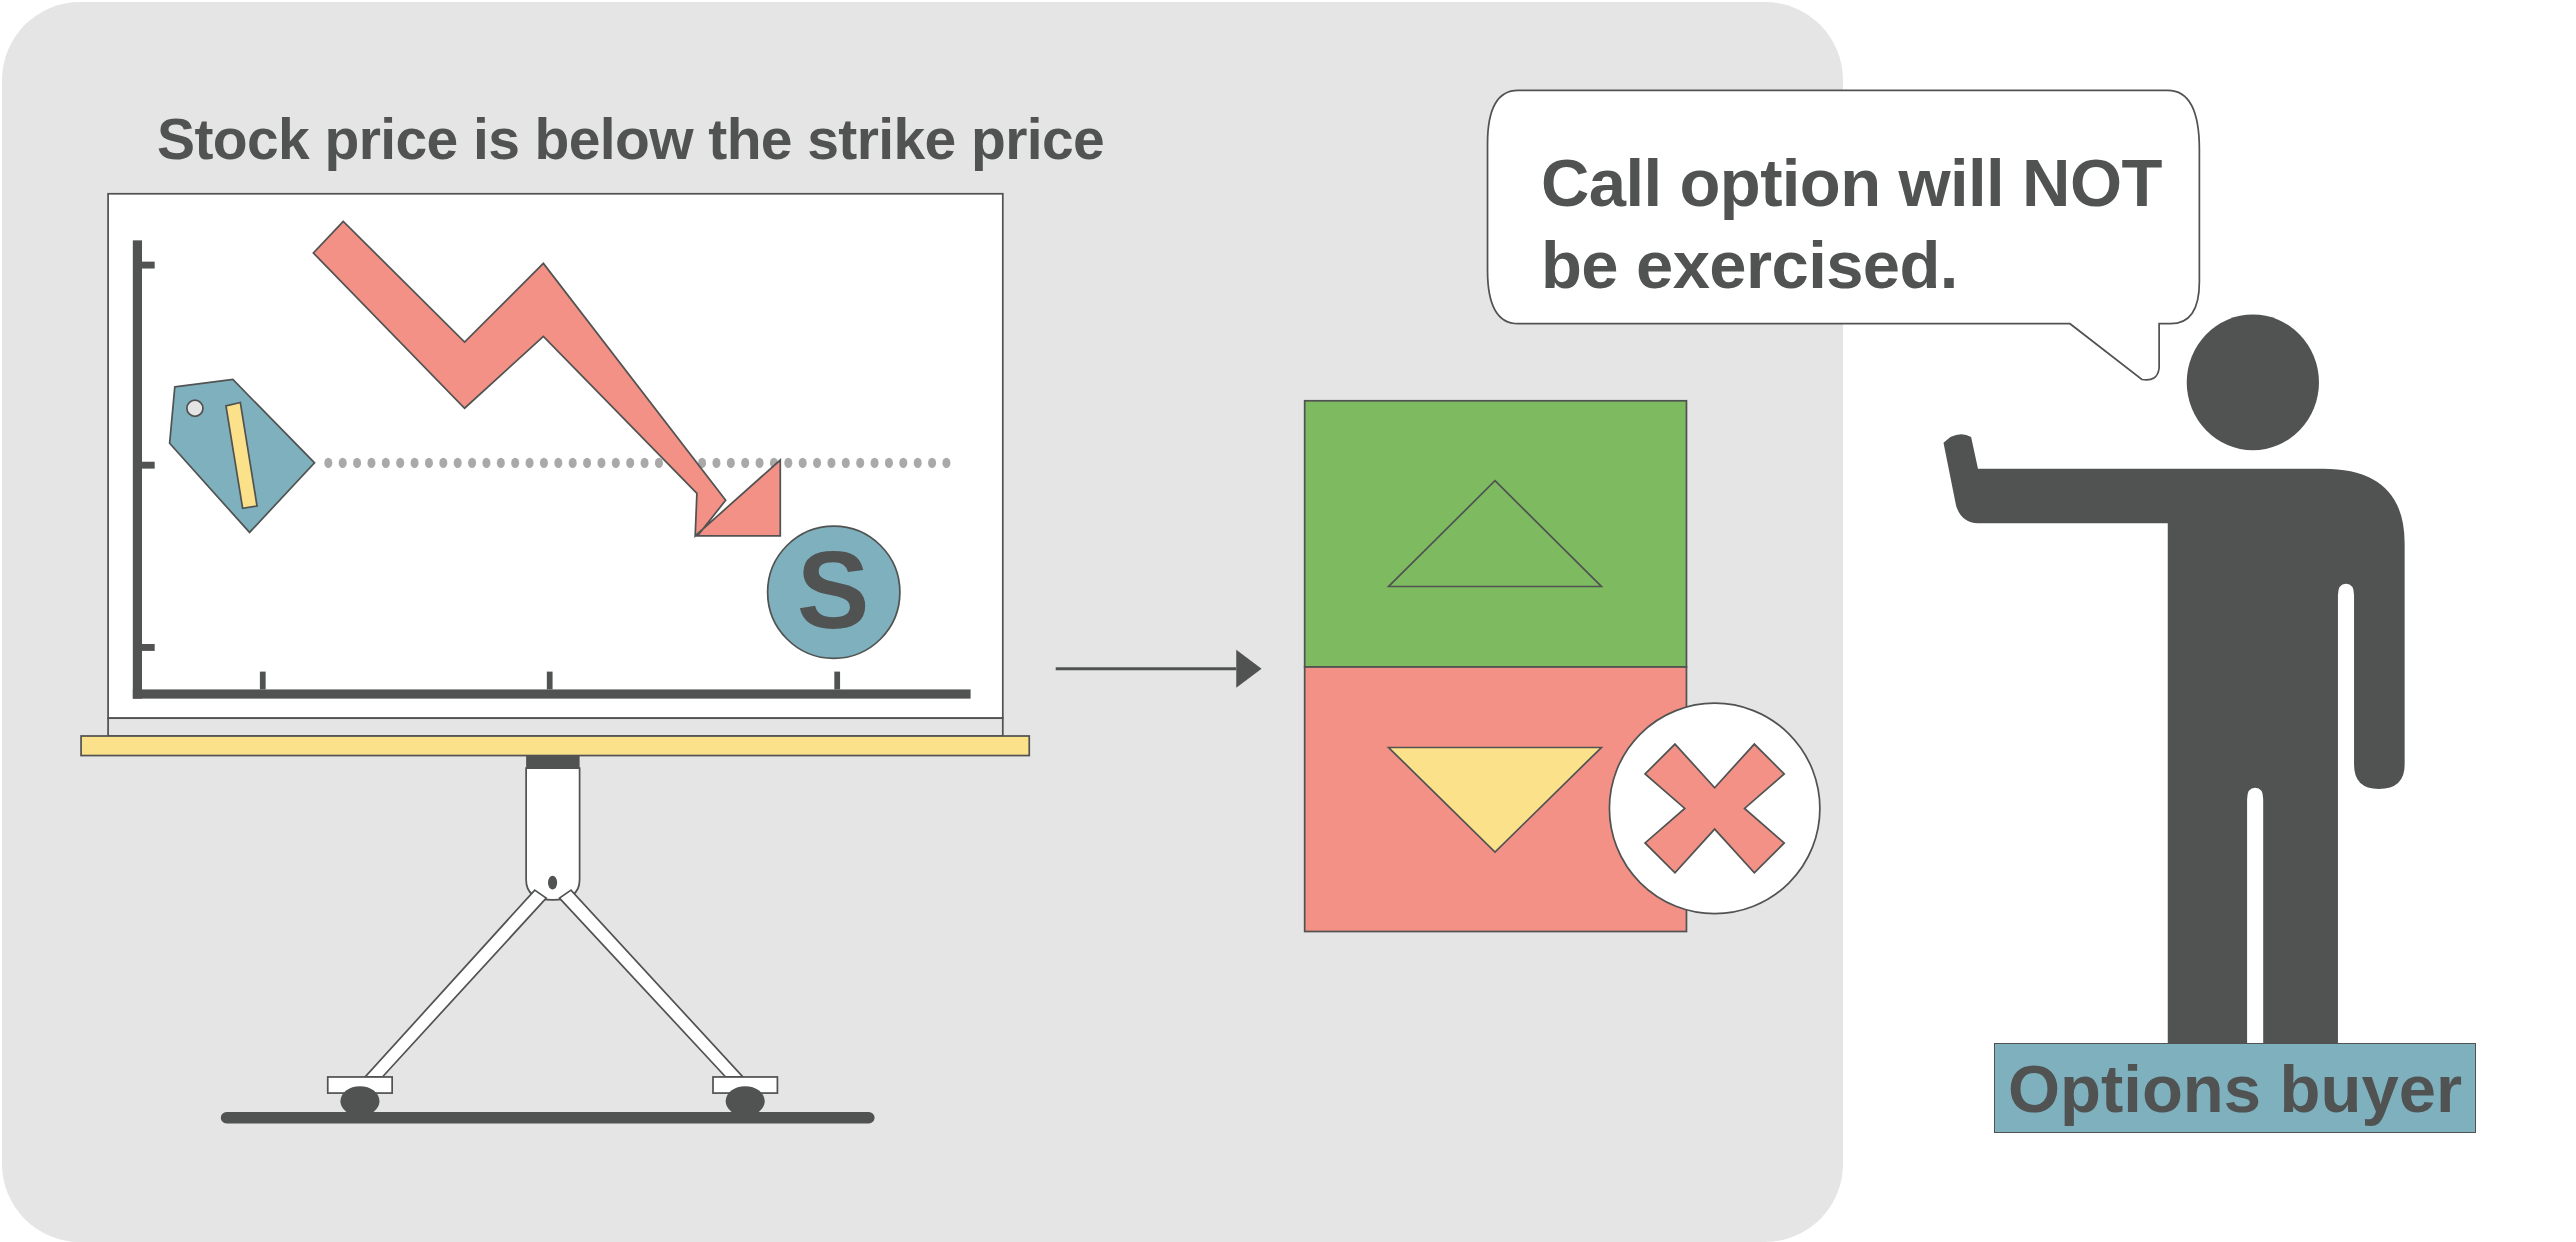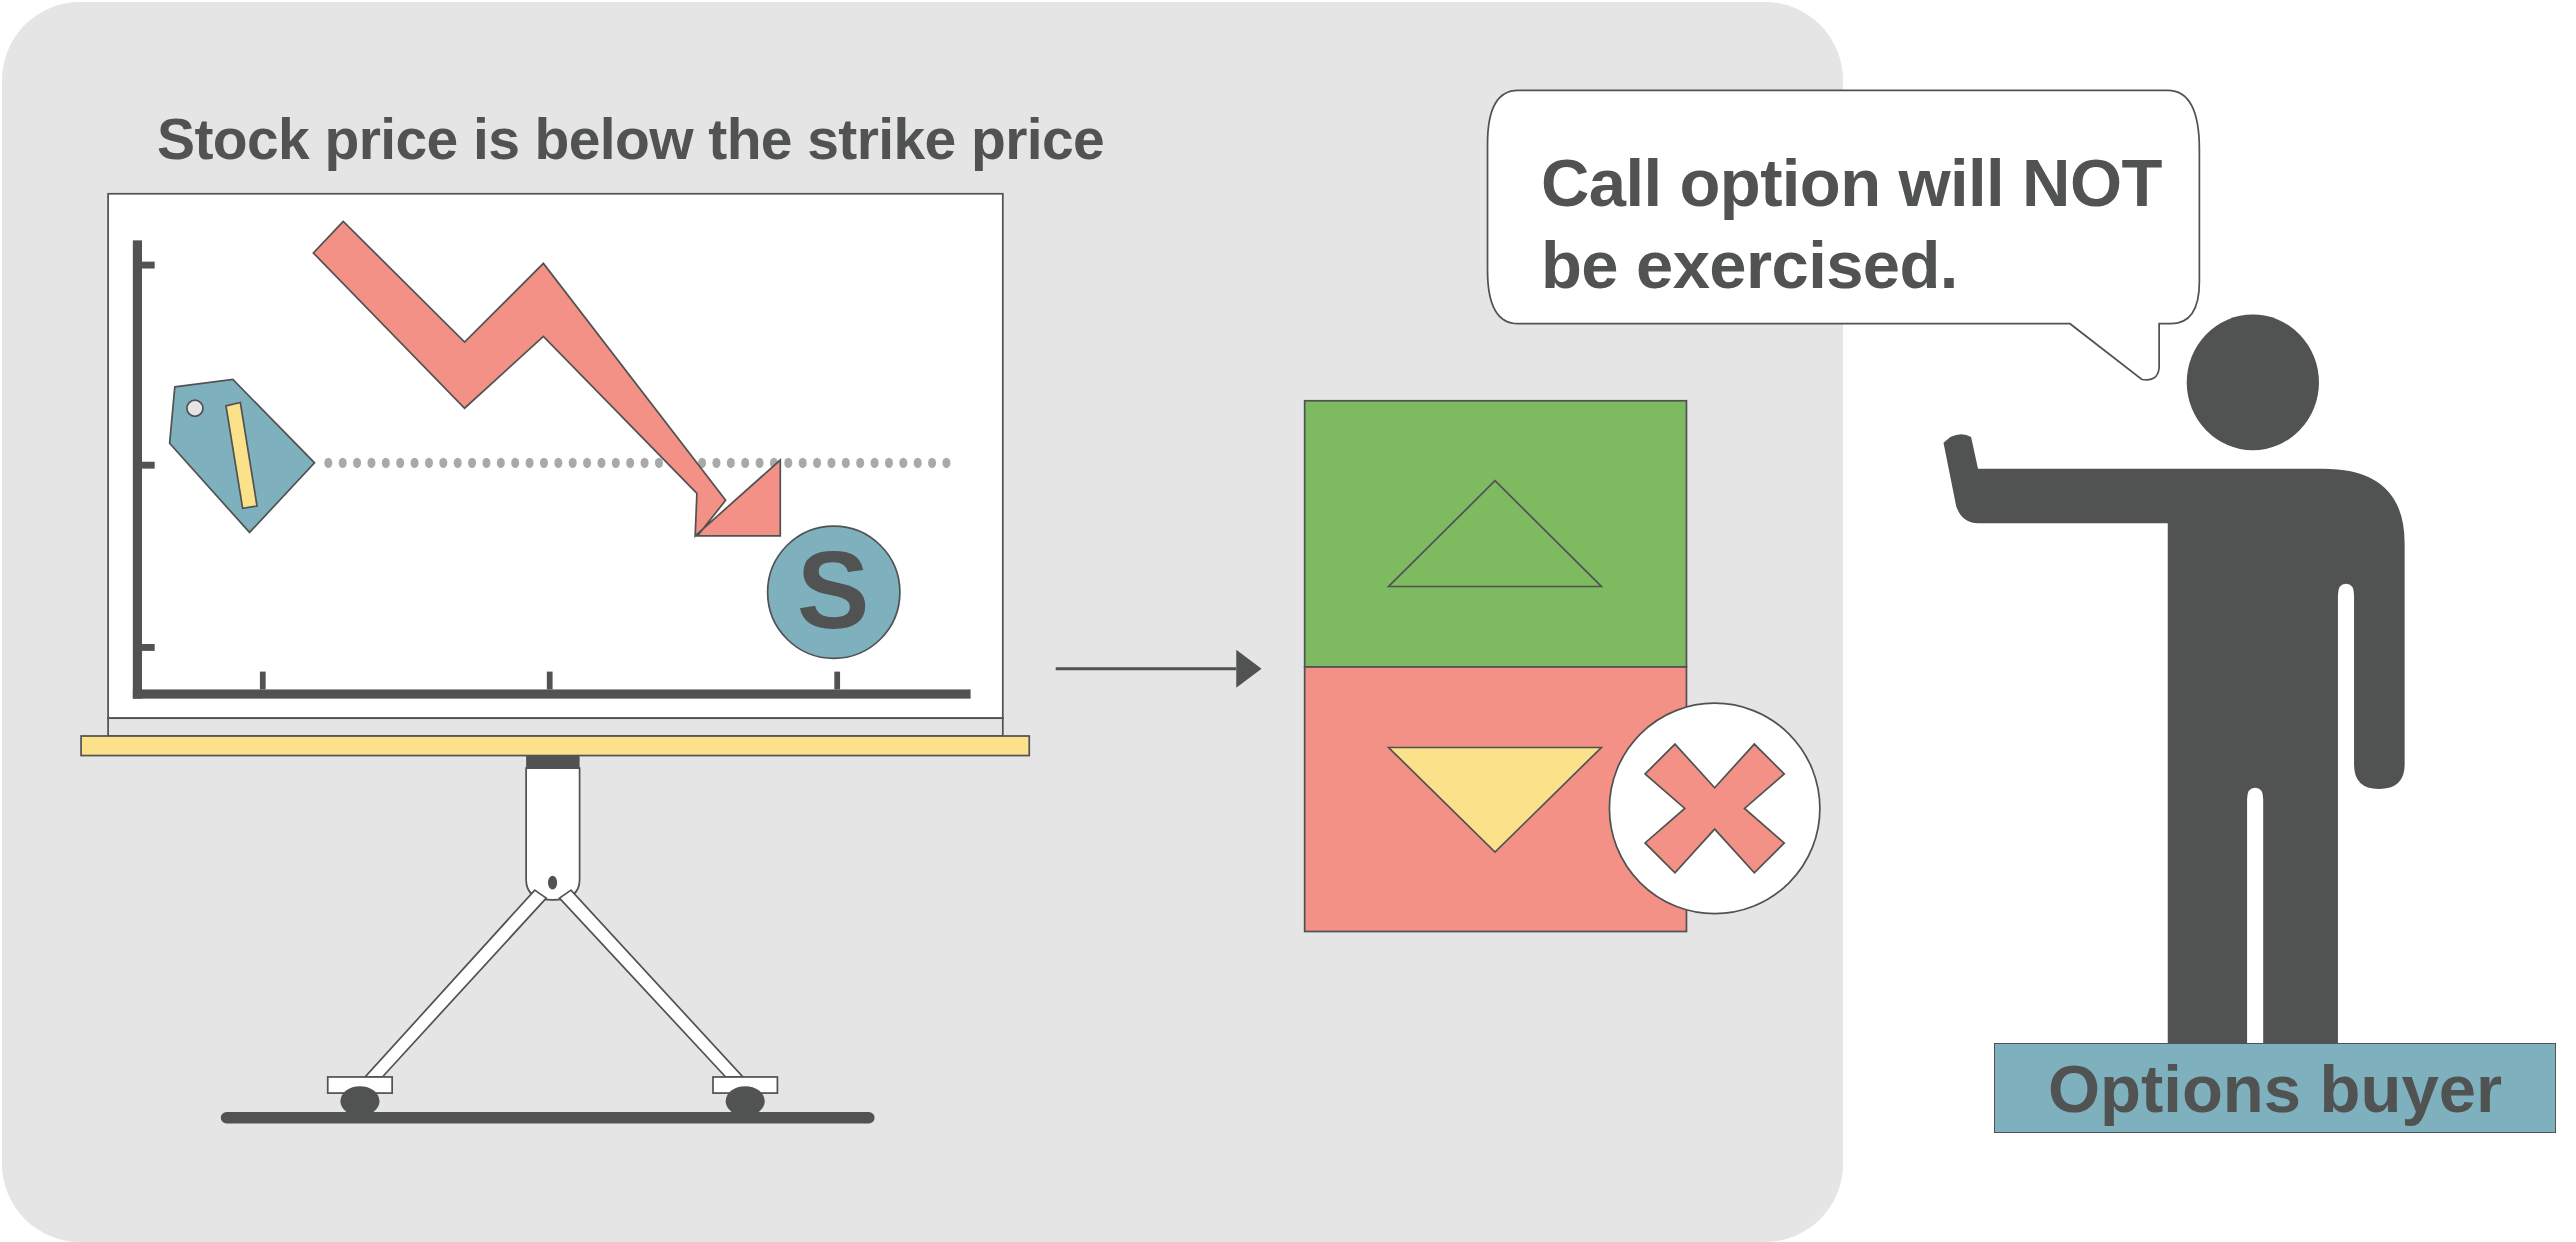--- a/index.html
+++ b/index.html
@@ -7,21 +7,21 @@
          font-family:"Liberation Sans", "DejaVu Sans", sans-serif; }
   .stage { position:absolute; left:0; top:0; width:2576px; height:1242px; }
   .panel { position:absolute; left:2.3px; top:2.3px; width:1841px; height:1240px;
            background:#e5e5e5; border-radius:78px 78px 78px 78px; }
   svg.scene { position:absolute; left:0; top:0; }
   .title { position:absolute; left:113px; top:106px; font-size:57px; font-weight:700;
            color:#505352; letter-spacing:-0.6px; white-space:nowrap;margin-left:44px; }
   .bubble-text { position:absolute; left:1541px; top:142px; width:656px;
                  font-size:67px; font-weight:700; color:#505352; line-height:82px;
                  letter-spacing:-0.6px; }
-  .label-box { position:absolute; left:1994px; top:1043px; width:562px; height:90px;
+  .label-box { position:absolute; left:1994px; top:1043px; width:482px; height:90px;
                background:#7fb0be; border:1.7px solid #505352; box-sizing:border-box;
                display:flex; align-items:center; justify-content:center; }
   .label-text { font-size:67px; font-weight:700; color:#505352; white-space:nowrap; }
   .coin-s { position:absolute; left:767px; top:524px; width:132px; height:132px;
             display:flex; align-items:center; justify-content:center;
             font-size:109px; font-weight:700; color:#505352; }
 </style>
 </head>
 <body>
 

